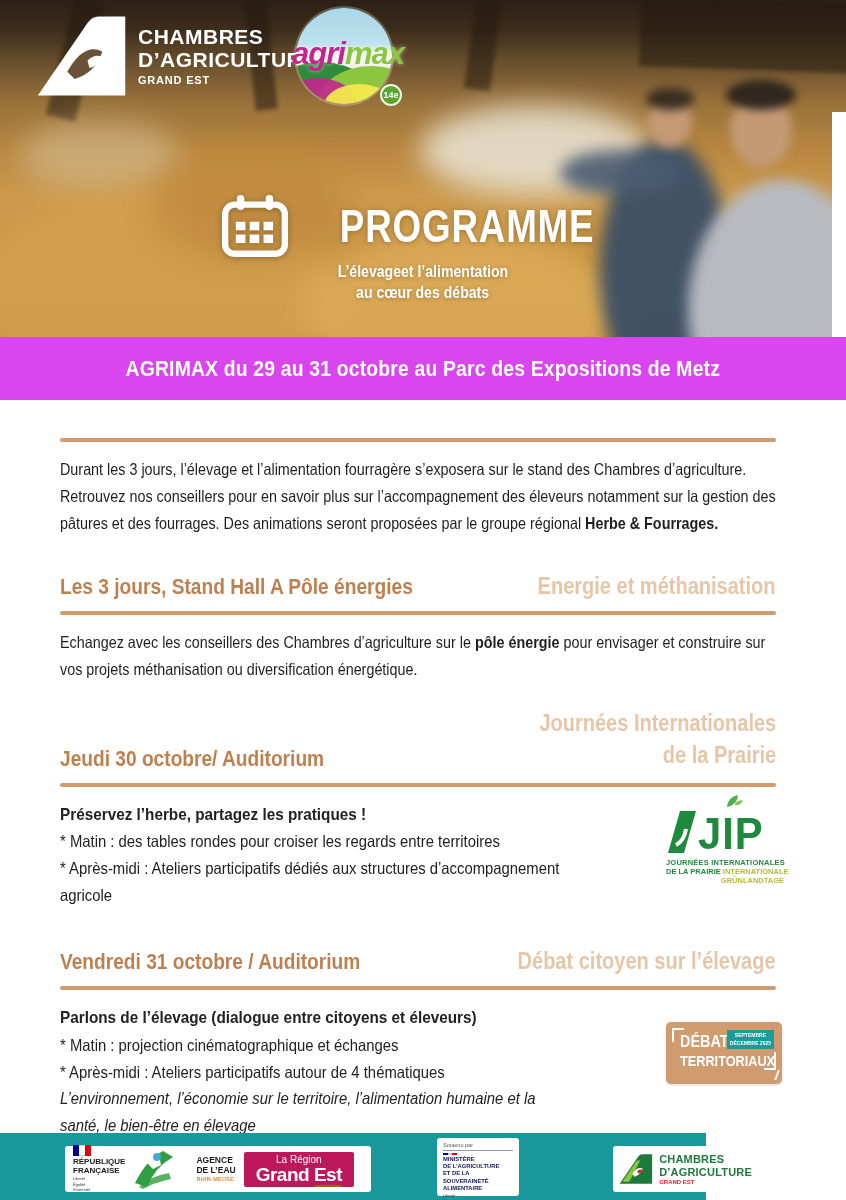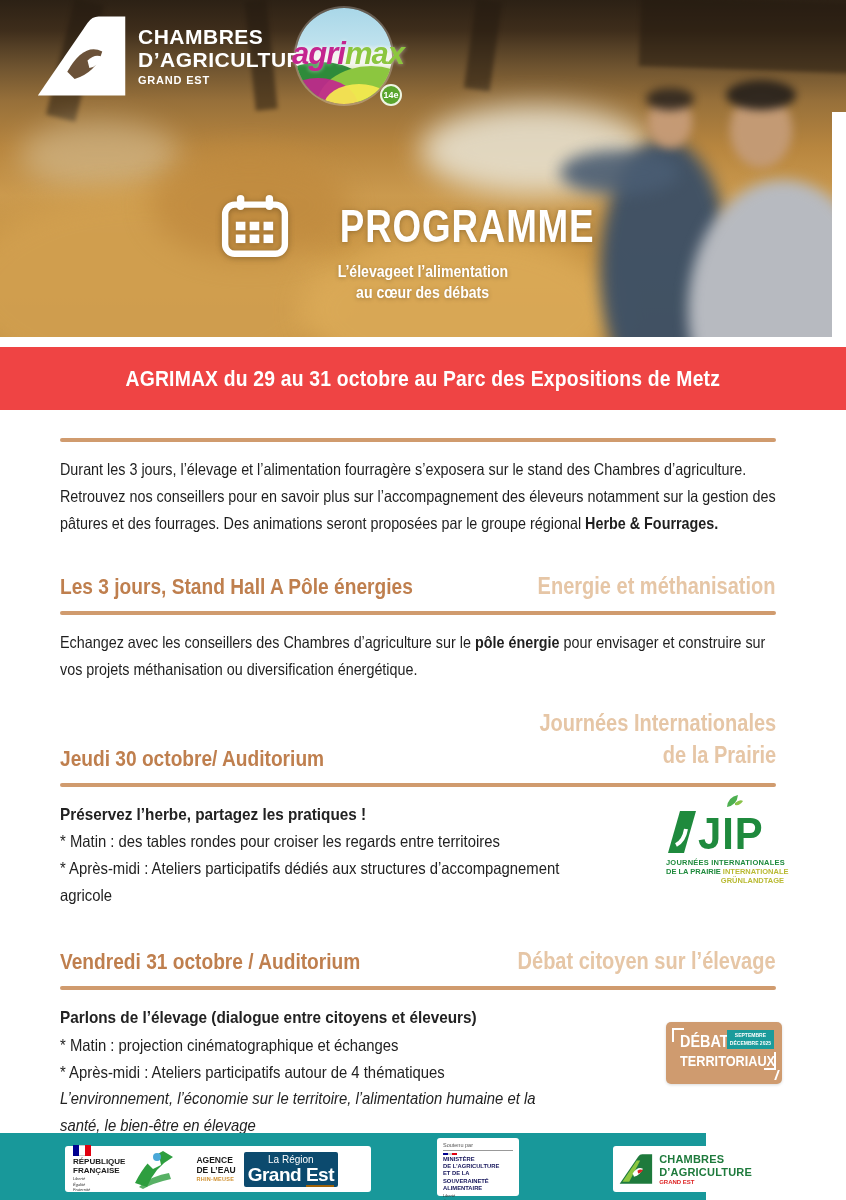--- a/index.html
+++ b/index.html
@@ -27,21 +27,21 @@
   
   .prog { position:absolute; top:194px; left:0; width:846px; text-align:center; color:#fff; z-index:5; }
   .prog-row { display:flex; align-items:center; justify-content:center; gap:18px; }
   .prog-title { font-size:46px; font-weight:bold; letter-spacing:1px; display:inline-block; transform:scaleX(.8); transform-origin:50% 50%; white-space:nowrap;
     text-shadow:0 1px 6px rgba(60,40,10,.35); }
   .prog-sub { font-size:16px; font-weight:bold; line-height:1.3; margin-top:4px; text-shadow:0 1px 5px rgba(60,40,10,.35); }
   .prog-sub div { display:inline-block; transform:scaleX(.88); white-space:nowrap; }
   .cal-icon { flex:0 0 auto; filter:drop-shadow(0 1px 3px rgba(60,40,10,.4)); }
 
   
-  .banner { position:absolute; top:347px; left:0; width:846px; height:63px; background:#ef4444; display:flex; align-items:center; justify-content:center; z-index:7; }
+  .banner { position:absolute; top:337px; left:0; width:846px; height:63px; background:#d946ef; display:flex; align-items:center; justify-content:center; z-index:7; }
   .banner span { color:#fff; font-size:22px; font-weight:bold; display:inline-block; transform:scaleX(.88); white-space:nowrap; letter-spacing:.2px; }
 
   
   .content { position:absolute; top:400px; left:60px; width:716px; color:#222; }
   .sec-head { display:flex; justify-content:space-between; align-items:flex-end; }
   .h-left { font-size:22px; font-weight:bold; color:#bf7f4e; display:inline-block; transform:scaleX(.87); transform-origin:0 100%; white-space:nowrap; }
   .h-right { font-size:23px; font-weight:bold; color:#e6c6a6; display:inline-block; transform:scaleX(.87); transform-origin:100% 100%; white-space:nowrap; text-align:right; }
   .h-right.two { line-height:1.4; }
   .divider { height:4px; background:#d09b6e; margin-top:11px; border-radius:2px; }
   .para { margin-top:14px; font-size:16.5px; line-height:1.64; transform:scaleX(.87); transform-origin:0 0; width:114.9%; color:#1f1f1f; }
@@ -79,21 +79,21 @@
   .fbox { position:absolute; background:#fff; border-radius:3px; display:flex; align-items:center; }
   .fbox1 { left:65px; top:13px; width:306px; height:46px; padding:2px 8px; gap:8px; }
   .fbox2 { left:437px; top:5px; width:82px; height:58px; flex-direction:column; align-items:flex-start; padding:4px 6px; }
   .fbox3 { left:613px; top:13px; width:145px; height:46px; padding:2px 6px; gap:6px; justify-content:center; }
   .rf { display:flex; flex-direction:column; font-size:8px; font-weight:bold; color:#1a1a1a; line-height:1.15; }
   .flag { display:flex; width:18px; height:11px; margin-bottom:1px; }
   .flag i { flex:1; } .flag .b{background:#000091;} .flag .w{background:#fff; border-top:1px solid #ccc; border-bottom:1px solid #ccc;} .flag .r{background:#e1000f;}
   .motto { font-size:4px; font-style:italic; font-weight:normal; color:#333; line-height:1.4; margin-top:1px; }
   .agence-txt { font-size:8.5px; font-weight:bold; color:#1a1a1a; line-height:1.15; }
   .agence-sub { font-size:5.5px; color:#d0902f; font-weight:bold; letter-spacing:.3px; }
-  .region { background:#0c4a6e; border-radius:2px; color:#fff; padding:2px 4px 3px; text-align:center; }
+  .region { background:#be185d; border-radius:2px; color:#fff; padding:2px 12px 3px; text-align:center; }
   .region-l1 { font-size:10px; } .region-l2 { font-size:19px; font-weight:bold; letter-spacing:-.5px; line-height:1; }
   .region-l2 u { text-decoration:none; border-bottom:2px solid #a16207; }
   .min-soutenu { font-size:5.5px; color:#555; border-bottom:1px solid #999; width:100%; padding-bottom:2px; margin-bottom:2px; }
   .min-lines { font-size:5.8px; font-weight:bold; color:#14145a; line-height:1.25; }
   .caf-txt1 { font-size:11px; font-weight:bold; color:#1e7a3c; line-height:1.1; letter-spacing:.2px; }
   .caf-txt3 { font-size:6px; font-weight:bold; color:#d22; margin-top:1px; }
 </style>
 </head>
 <body>
 

